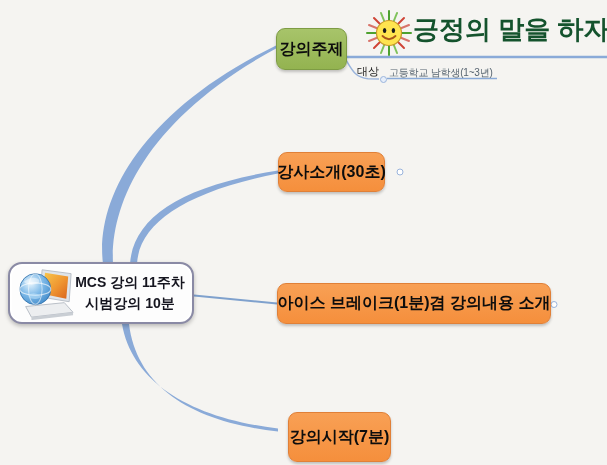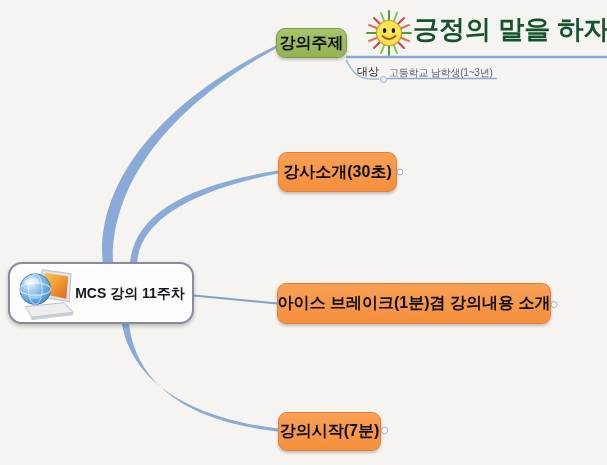--- a/index.html
+++ b/index.html
@@ -99,24 +99,25 @@
       <polygon points="16,52 59,47 59,50 16,55" fill="#c9ced4"></polygon>
 
       <circle cx="20" cy="23" r="16" fill="url(#glb)" stroke="#2b6ca8" stroke-width="0.8"></circle>
       <ellipse cx="20" cy="23" rx="16" ry="6.5" fill="none" stroke="rgba(255,255,255,0.65)" stroke-width="1.2"></ellipse>
       <ellipse cx="20" cy="23" rx="7" ry="15.6" fill="none" stroke="rgba(255,255,255,0.55)" stroke-width="1.1"></ellipse>
       <path d="M 10,14 q 6,-4 12,-2 q 4,2 1,5 q -7,3 -13,0 q -3,-2 0,-3 Z" fill="rgba(255,255,255,0.45)"></path>
       <path d="M 14,28 q 6,-2 10,1 q 3,3 -2,4 q -6,1 -9,-2 Z" fill="rgba(190,225,250,0.55)"></path>
     </svg>
     <div class="central-text">
       <div>MCS 강의 11주차</div>
+      <div>시범강의 10분</div>
     </div>
   </div>
 
-  <div class="topic-box topic-green" style="left:276px;top:28px;width:71px;height:30px;">
+  <div class="topic-box topic-green" style="left:276px;top:28px;width:71px;height:42px;">
     <span>강의주제</span>
   </div>
 
   <div class="sun-wrap">
     <svg width="48" height="46" viewBox="0 0 48 46" xmlns="http://www.w3.org/2000/svg">
       <g stroke-width="2" stroke-linecap="round">
         <line x1="24" y1="23" x2="24" y2="1" stroke="#4da12f"></line>
         <line x1="24" y1="23" x2="24" y2="45" stroke="#4da12f"></line>
         <line x1="24" y1="23" x2="2" y2="23" stroke="#4da12f"></line>
         <line x1="24" y1="23" x2="46" y2="23" stroke="#4da12f"></line>
@@ -143,25 +144,25 @@
     <span>긍정의 말을 하자</span>
   </div>
 
   <div class="target-label">
     <span>대상</span>
   </div>
   <div class="target-value">
     <span>고등학교 남학생(1~3년)</span>
   </div>
 
-  <div class="topic-box topic-orange" style="left:278px;top:152px;width:119px;height:40px;">
+  <div class="topic-box topic-orange" style="left:278px;top:152px;width:107px;height:40px;">
     <span>강사소개(30초)</span>
   </div>
 
   <div class="topic-box topic-orange" style="left:277px;top:283px;width:274px;height:41px;">
     <span>아이스 브레이크(1분)겸 강의내용 소개</span>
   </div>
 
-  <div class="topic-box topic-orange" style="left:278px;top:412px;width:103px;height:39px;align-items:center;">
+  <div class="topic-box topic-orange" style="left:288px;top:412px;width:103px;height:50px;align-items:center;">
     <span>강의시작(7분)</span>
   </div>
 
 </div>
 
 </body></html>

